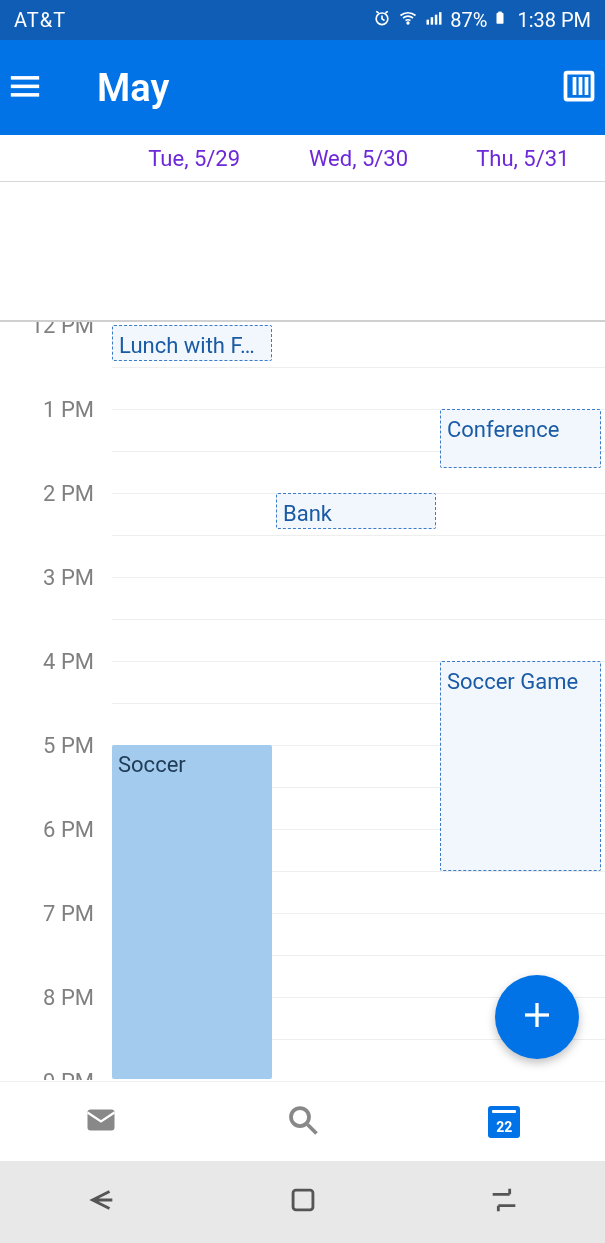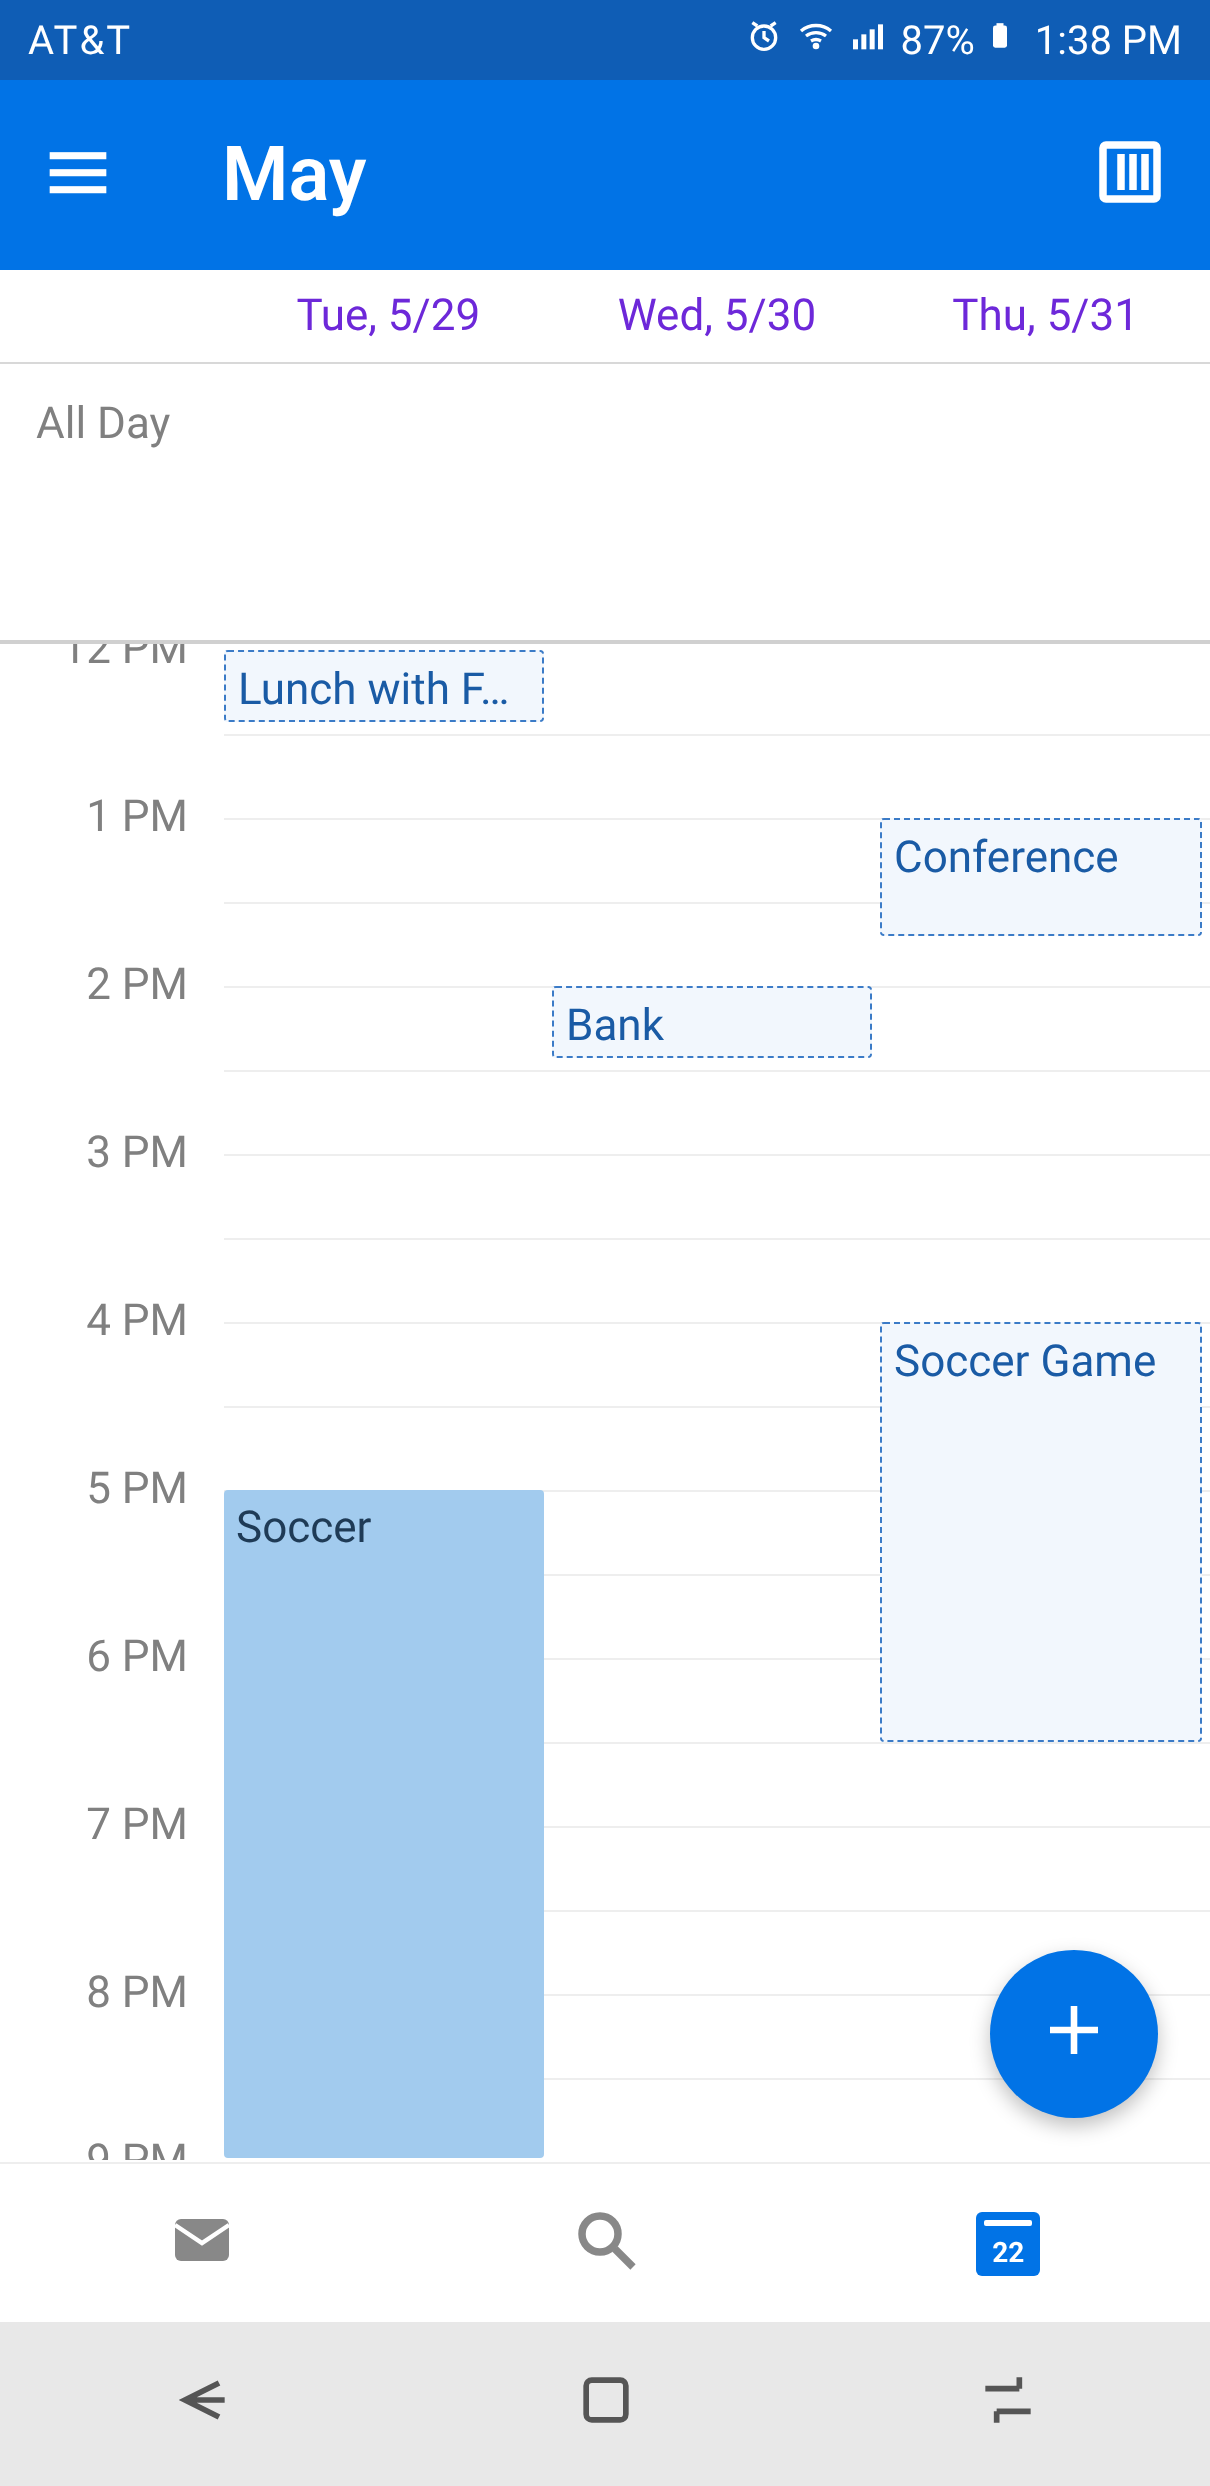--- a/index.html
+++ b/index.html
@@ -3,21 +3,21 @@
 <meta charset="utf-8">
 <style>
   * { box-sizing: border-box; margin: 0; padding: 0; }
   html, body { width: 605px; height: 1243px; font-family: -apple-system, Roboto, Arial, sans-serif; overflow: hidden; background: #fff; }
   
   .status-bar { height: 40px; background: #0f5db5; color: #fff; display: flex; align-items: center; padding: 0 14px; font-size: 20px; }
   .status-left { flex: 1; letter-spacing: 1px; }
   .status-right { display: flex; align-items: center; gap: 6px; }
   .status-time { margin-left: 4px; }
   
-  .app-bar { height: 95px; background: #0173e6; color: #fff; display: flex; align-items: center; padding: 0 22px; }
+  .app-bar { height: 95px; background: #0173e6; color: #fff; display: flex; align-items: center; padding: 0 8px; }
   .menu-icon svg { width: 34px; height: 34px; }
   .app-title { font-size: 38px; font-weight: 600; margin-left: 55px; flex: 1; }
   .view-icon svg { width: 36px; height: 36px; }
   
   .day-headers { height: 47px; display: flex; border-bottom: 1px solid #d8d8d8; }
   .day-headers .spacer { width: 112px; }
   .day-header { flex: 1; display: flex; align-items: center; justify-content: center; color: #6d28d9; font-size: 22px; }
   
   .allday-row { height: 140px; display: flex; border-bottom: 2px solid #d0d0d0; position: relative; }
   .allday-label { width: 112px; color: #808080; font-size: 22px; padding: 18px 0 0 18px; }
@@ -111,21 +111,20 @@
 </div>
 
 <div class="day-headers">
   <div class="spacer"></div>
   <div class="day-header">Tue, 5/29</div>
   <div class="day-header">Wed, 5/30</div>
   <div class="day-header">Thu, 5/31</div>
 </div>
 
 <div class="allday-row">
-  <div class="allday-label">All Day</div>
   <div class="allday-cells">
     <div class="allday-cell"></div>
     <div class="allday-cell"></div>
     <div class="allday-cell"></div>
   </div>
 </div>
 
 <div class="grid-container">
   <div class="time-col">
     <div class="time-label" style="top:3px">12 PM</div>

